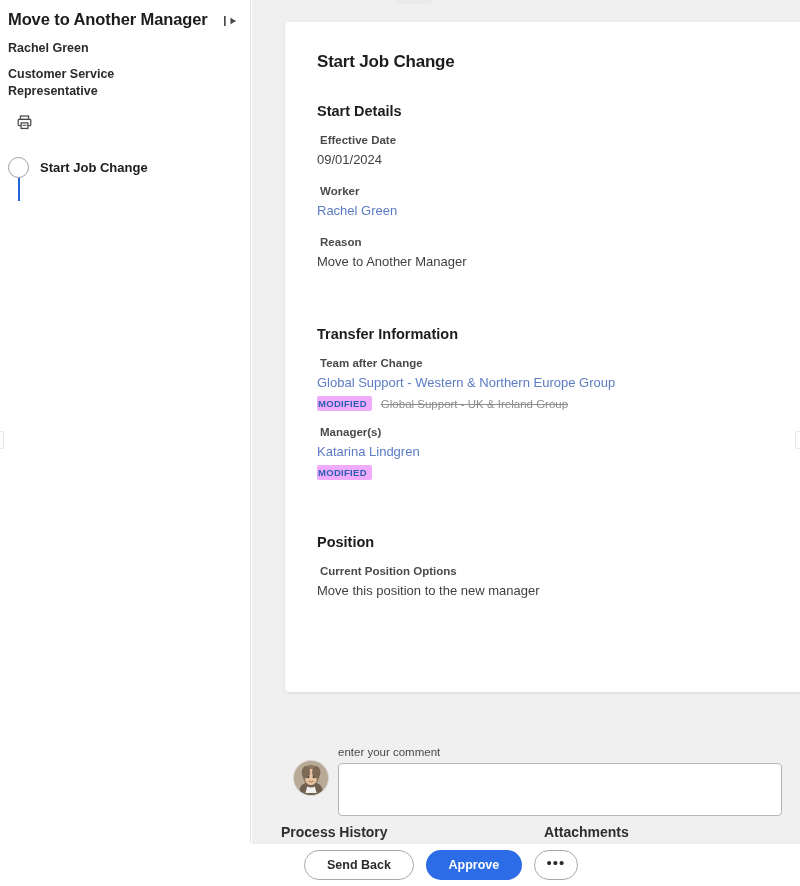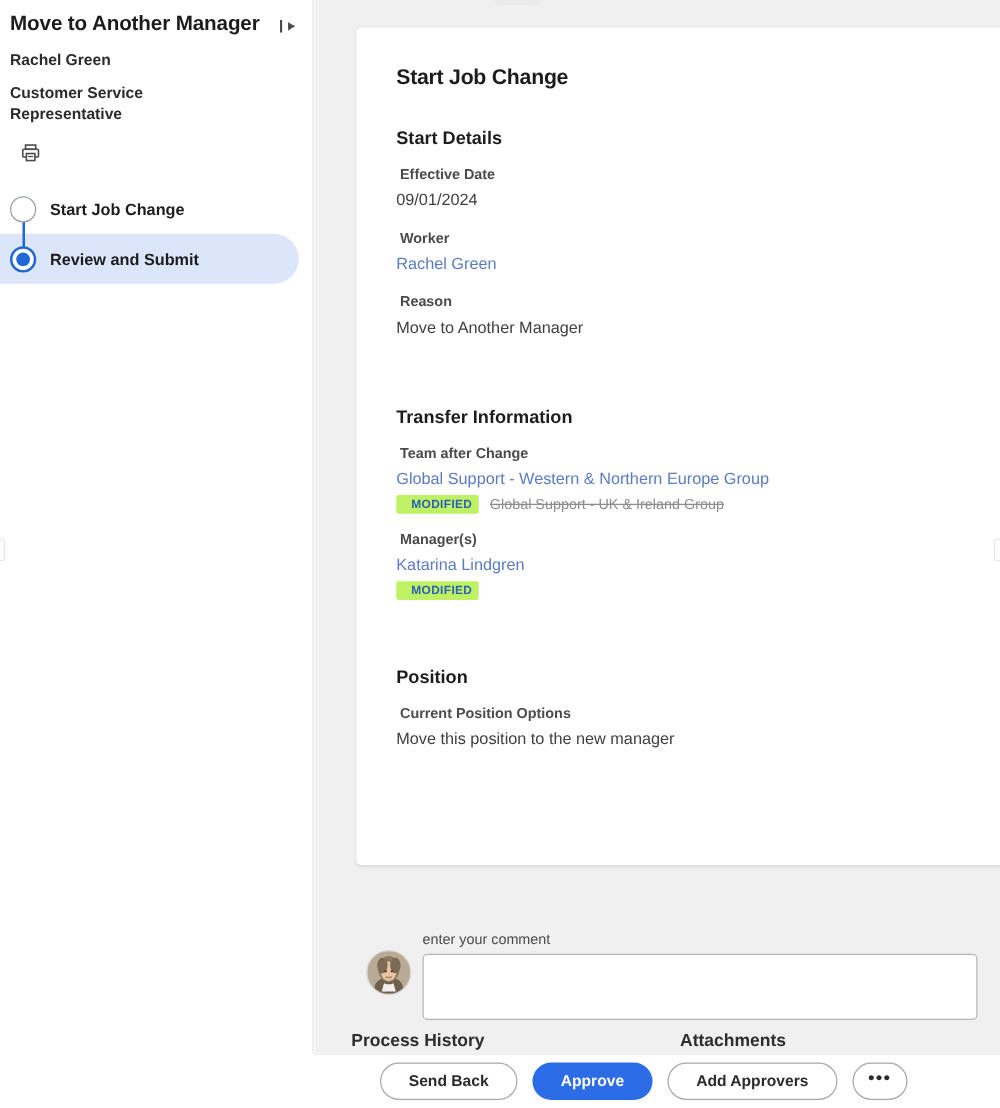--- a/index.html
+++ b/index.html
@@ -107,22 +107,22 @@
     font-size: 11.5px; font-weight: bold; color: #4a4a4a;
     padding-left: 3px; line-height: 16px;
   }
   .field-value {
     font-size: 13px; color: #3f3f3f; line-height: 20px; margin-top: 2px;
   }
   .field-value.link { color: #5b7bc4; }
   .badge-row { display: flex; align-items: center; margin-top: 3px; }
   .badge {
     font-size: 9.5px; font-weight: bold; color: #2b5fb5;
-    background: #bef264; border-radius: 2px;
-    padding: 2px 5px 2px 12px; letter-spacing: 0.3px;
+    background: #f0abfc; border-radius: 2px;
+    padding: 2px 5px 2px 1px; letter-spacing: 0.3px;
   }
   .old-value {
     font-size: 11.5px; color: #8d8d8d; text-decoration: line-through;
     margin-left: 9px;
   }
 
   
   .comment-area {
     position: absolute; left: 293px; top: 744px;
     width: 519px; display: flex; align-items: flex-start;
@@ -215,24 +215,20 @@
     </div>
 
     <div class="steps">
       <div class="step-connector" style="top:24px;left:18px;"></div>
 
       <div class="step">
         <span class="step-marker pending"></span>
         <span class="step-label">Start Job Change</span>
       </div>
 
-      <div class="step active">
-        <span class="step-marker current"></span>
-        <span class="step-label">Review and Submit</span>
-      </div>
     </div>
 
     <div class="edge-handle left"></div>
   </aside>
 
   <section class="main">
     <div class="top-nub"></div>
 
     <div class="card">
       <div class="card-title">Start Job Change</div>
@@ -306,17 +302,16 @@
   </div>
 
   <div class="cut-row">
     <div class="cut-head a">Process History</div>
     <div class="cut-head b">Attachments</div>
   </div>
 
   <div class="actionbar">
     <div class="btn secondary">Send Back</div>
     <div class="btn primary">Approve</div>
-    <div class="btn secondary">Add Approvers</div>
     <div class="btn more">•••</div>
   </div>
 
 </div>
 
 </body></html>

